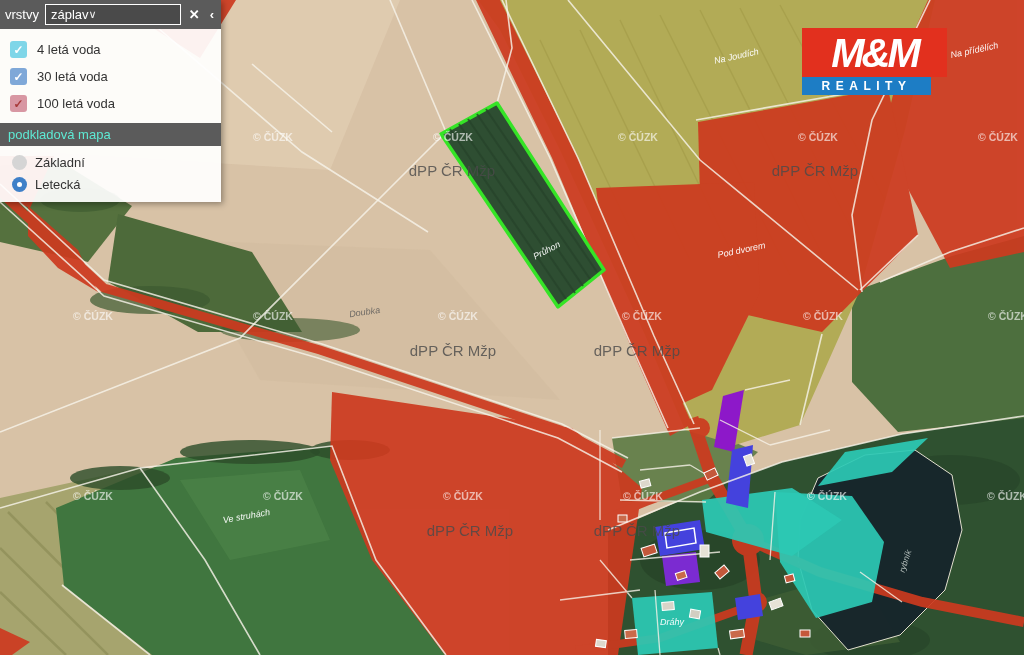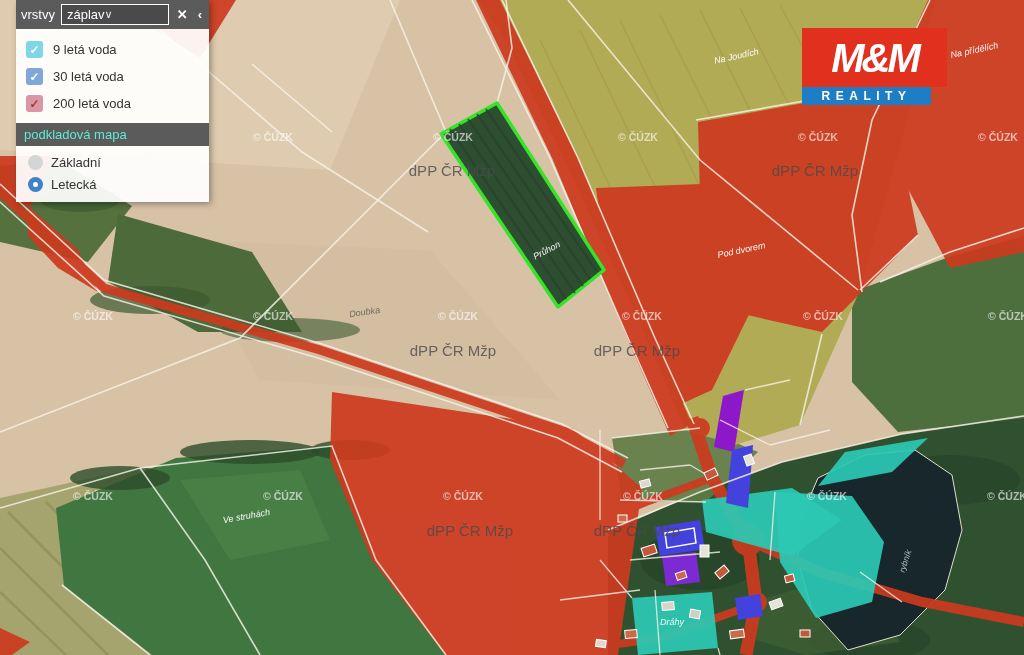--- a/index.html
+++ b/index.html
@@ -12,21 +12,21 @@
   .z5{fill:var(--flood-5);opacity:.93;} .z20{fill:var(--flood-20);}
   .wline{stroke:#f7f3e9;stroke-width:1.6;fill:none;opacity:.82;}
   .wline2{stroke:#f7f3e9;stroke-width:1.3;fill:none;opacity:.8;}
   .lb-wm{fill:#ffffff;opacity:.62;font:bold 10.5px "Liberation Sans",sans-serif;text-anchor:middle;}
   .lb-attr{fill:#4a4a4a;opacity:.8;font:15px "Liberation Sans",sans-serif;text-anchor:middle;}
   .lb-field{fill:#ffffff;opacity:.95;font:italic 9px "Liberation Sans",sans-serif;text-anchor:middle;}
   .lb-field-dark{fill:#555555;opacity:.8;font:italic 9px "Liberation Sans",sans-serif;text-anchor:middle;}
   .lb-lake{fill:#cfd8d4;opacity:.85;font:italic 8.5px "Liberation Sans",sans-serif;text-anchor:middle;}
 
   
-  .panel{position:absolute;left:16px;top:0;width:193px;z-index:20;
+  .panel{position:absolute;left:0;top:0;width:221px;z-index:20;
          box-shadow:2px 2px 6px rgba(0,0,0,.35);font-size:13px;}
   .panel-header{display:flex;align-items:center;gap:6px;background:var(--panel-dark);
                 color:#fff;padding:4px 5px;height:21px;}
   .ph-label{flex:0 0 auto;}
   .dropdown{flex:1 1 auto;display:flex;align-items:center;justify-content:flex-start;
             border:1.5px solid #fff;background:#4a4a4a;color:#fff;height:19px;
             padding:0 5px;cursor:pointer;}
   .dropdown .chev{font-size:11px;opacity:.9;}
   .icon-btn{flex:0 0 auto;cursor:pointer;font-weight:bold;padding:0 2px;}
   .panel-body{background:rgba(255,255,255,.93);padding:7px 10px 6px 10px;}
@@ -40,21 +40,21 @@
   .radio-row{display:flex;align-items:center;gap:8px;height:22px;padding-left:12px;
              cursor:pointer;color:#333;}
   .radio{width:15px;height:15px;border-radius:50%;background:#d5d5d5;flex:0 0 auto;
          display:flex;align-items:center;justify-content:center;}
   .radio .dot{width:5px;height:5px;border-radius:50%;background:transparent;}
   .radio.sel{background:#3f80c8;}
   .radio.sel .dot{background:#fff;}
 
   
   .logo{position:absolute;left:802px;top:28px;width:145px;z-index:15;}
-  .logo-top{background:var(--logo-red);height:59px;display:flex;align-items:center;
+  .logo-top{background:var(--logo-red);height:49px;display:flex;align-items:center;
             justify-content:center;color:#fff;font-weight:bold;font-style:italic;
             font-size:40px;letter-spacing:-3px;line-height:1;text-align:right;}
   .logo-bottom{background:var(--logo-blue);height:18px;margin-right:16px;display:flex;
                align-items:center;justify-content:center;color:#fff;font-weight:bold;
                font-size:12px;letter-spacing:5.5px;}
 </style>
 </head>
 <body>
 
 <div class="stage">
@@ -224,29 +224,29 @@
         <span>záplav</span>
         <span class="chev">∨</span>
       </div>
       <span class="icon-btn">✕</span>
       <span class="icon-btn">‹</span>
     </div>
 
     <div class="panel-body">
       <div class="layer-row">
         <span class="cb" style="background: rgb(127, 214, 232); color: rgb(255, 255, 255);">✓</span>
-        <span>9 letá voda</span>
+        <span>4 letá voda</span>
       </div>
       <div class="layer-row">
         <span class="cb" style="background: rgb(127, 168, 216); color: rgb(255, 255, 255);">✓</span>
         <span>30 letá voda</span>
       </div>
       <div class="layer-row">
         <span class="cb" style="background: rgb(216, 151, 163); color: rgb(168, 58, 58);">✓</span>
-        <span>200 letá voda</span>
+        <span>100 letá voda</span>
       </div>
     </div>
 
     <div class="sub-header">podkladová mapa</div>
 
     <div class="basemap">
       <div class="bm-col1">
         <div class="radio-row">
           <span class="radio">
               <span class="dot"></span>

